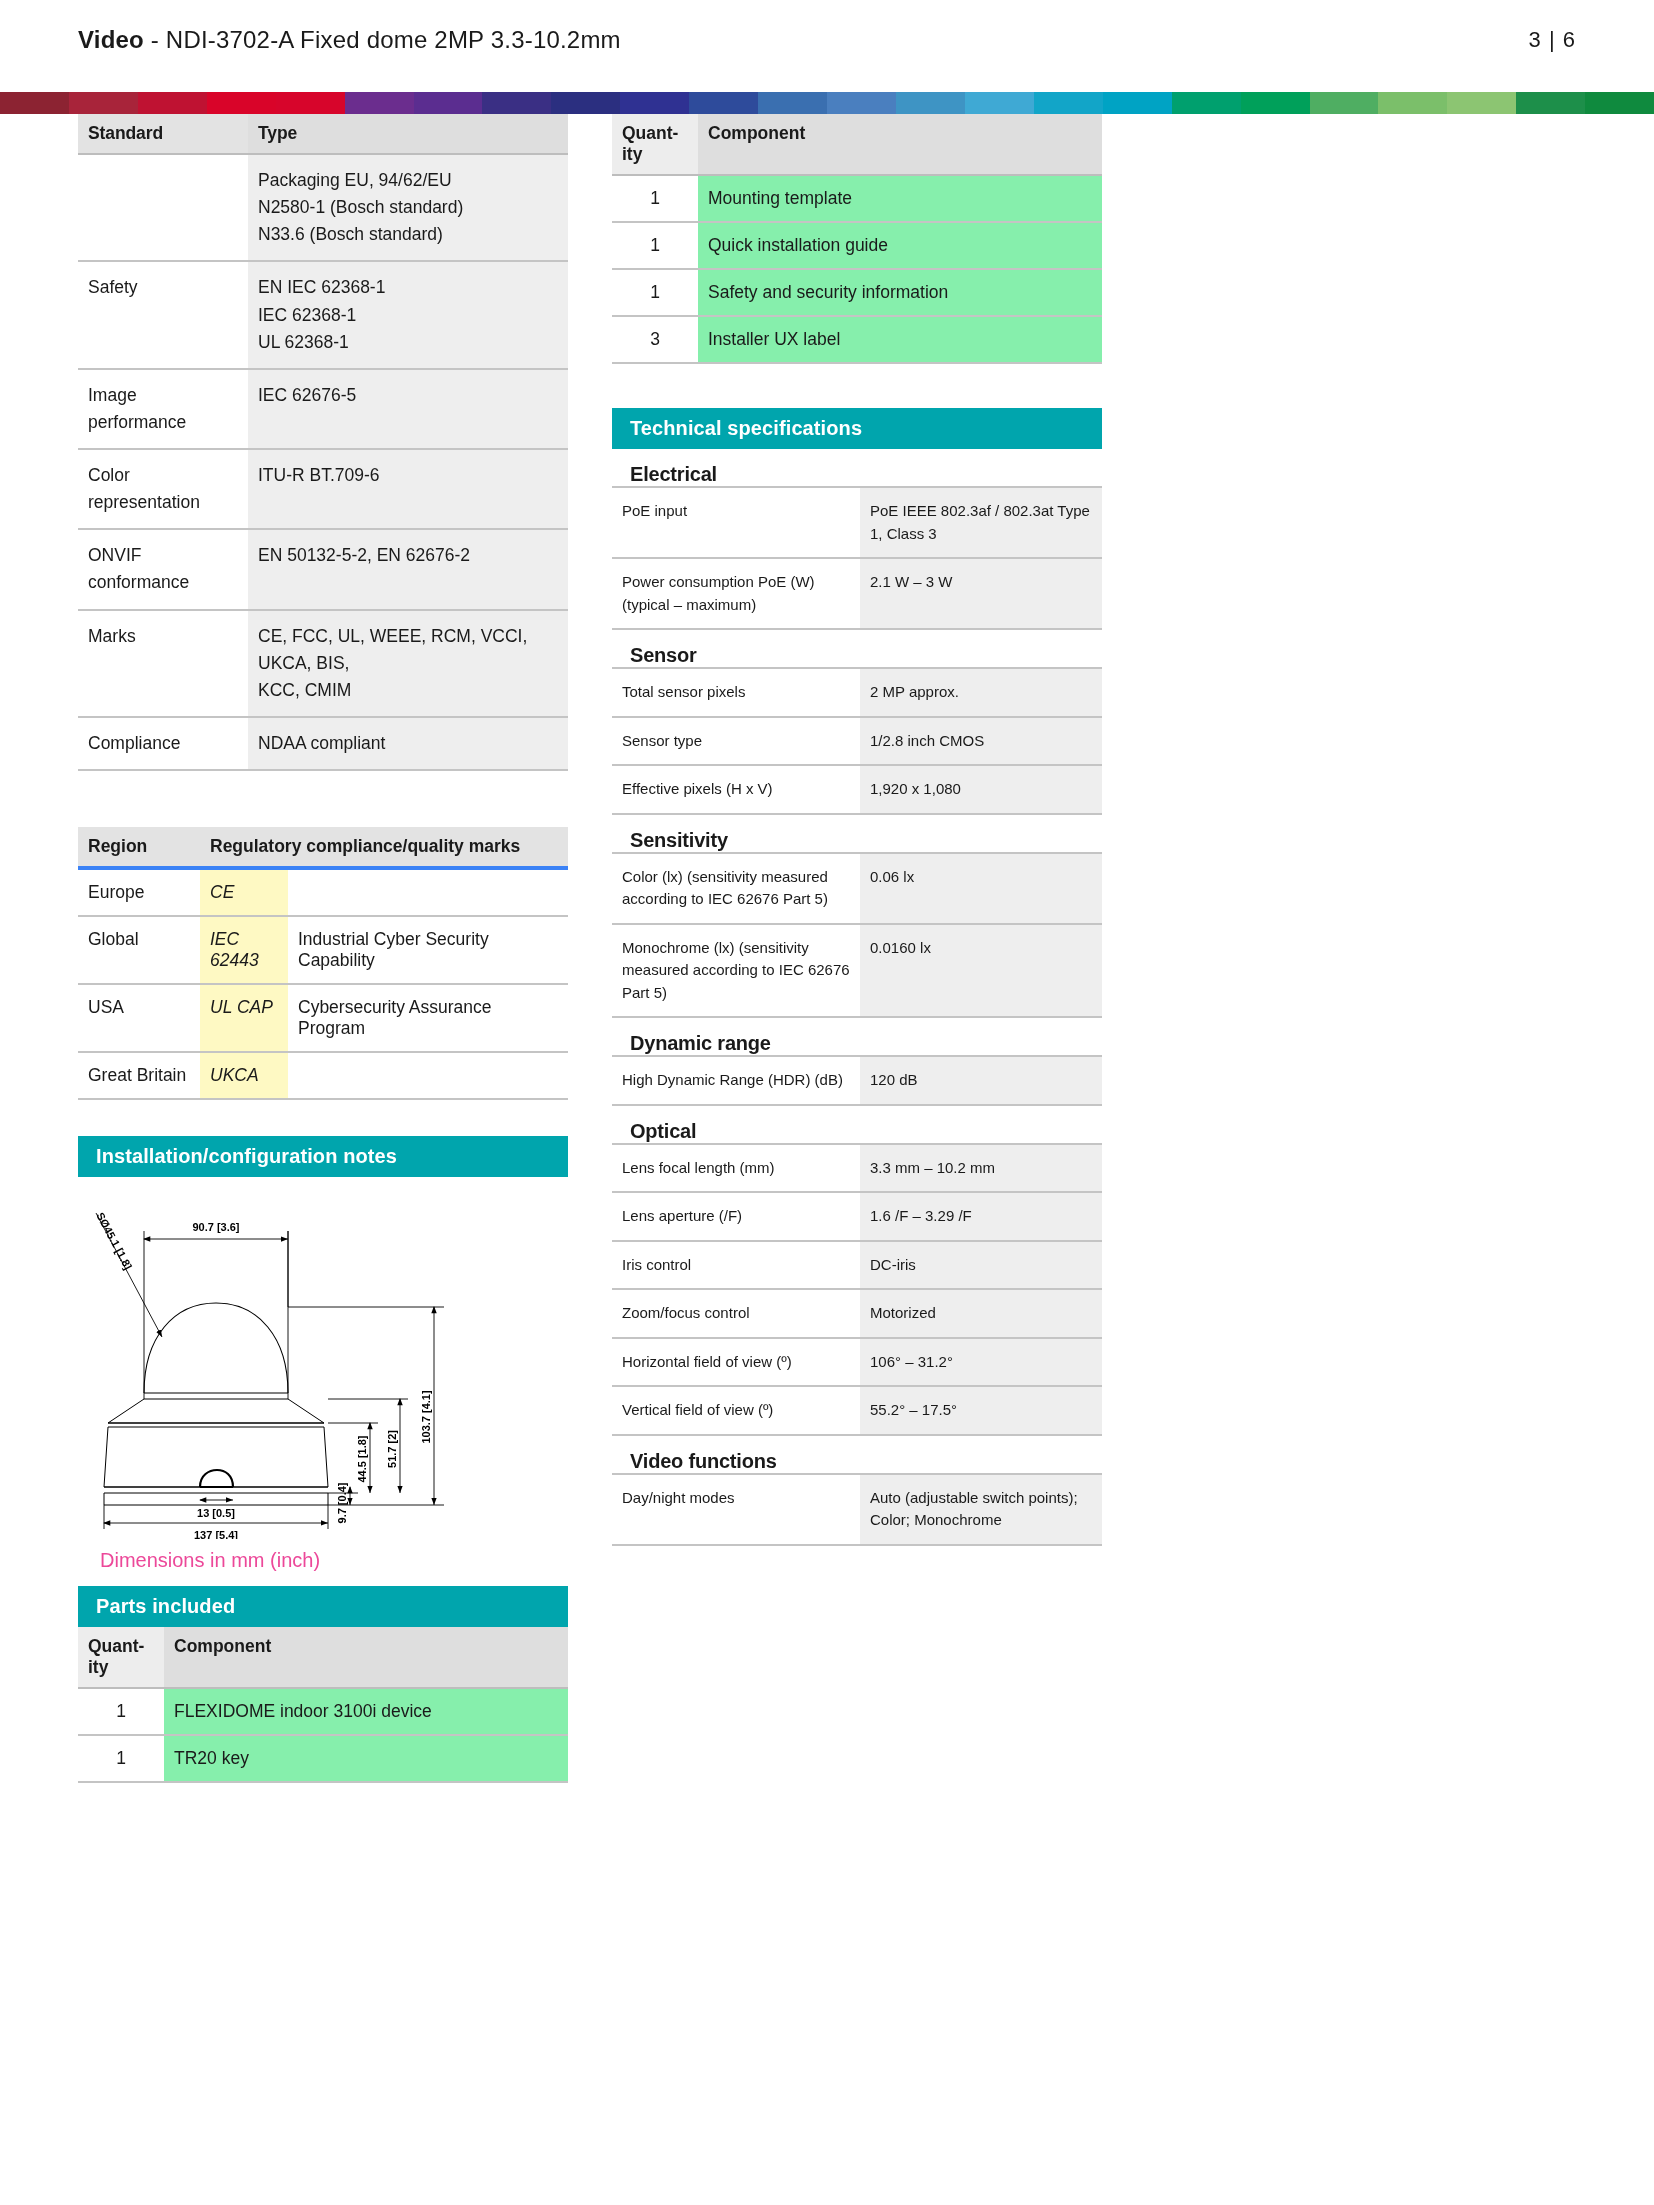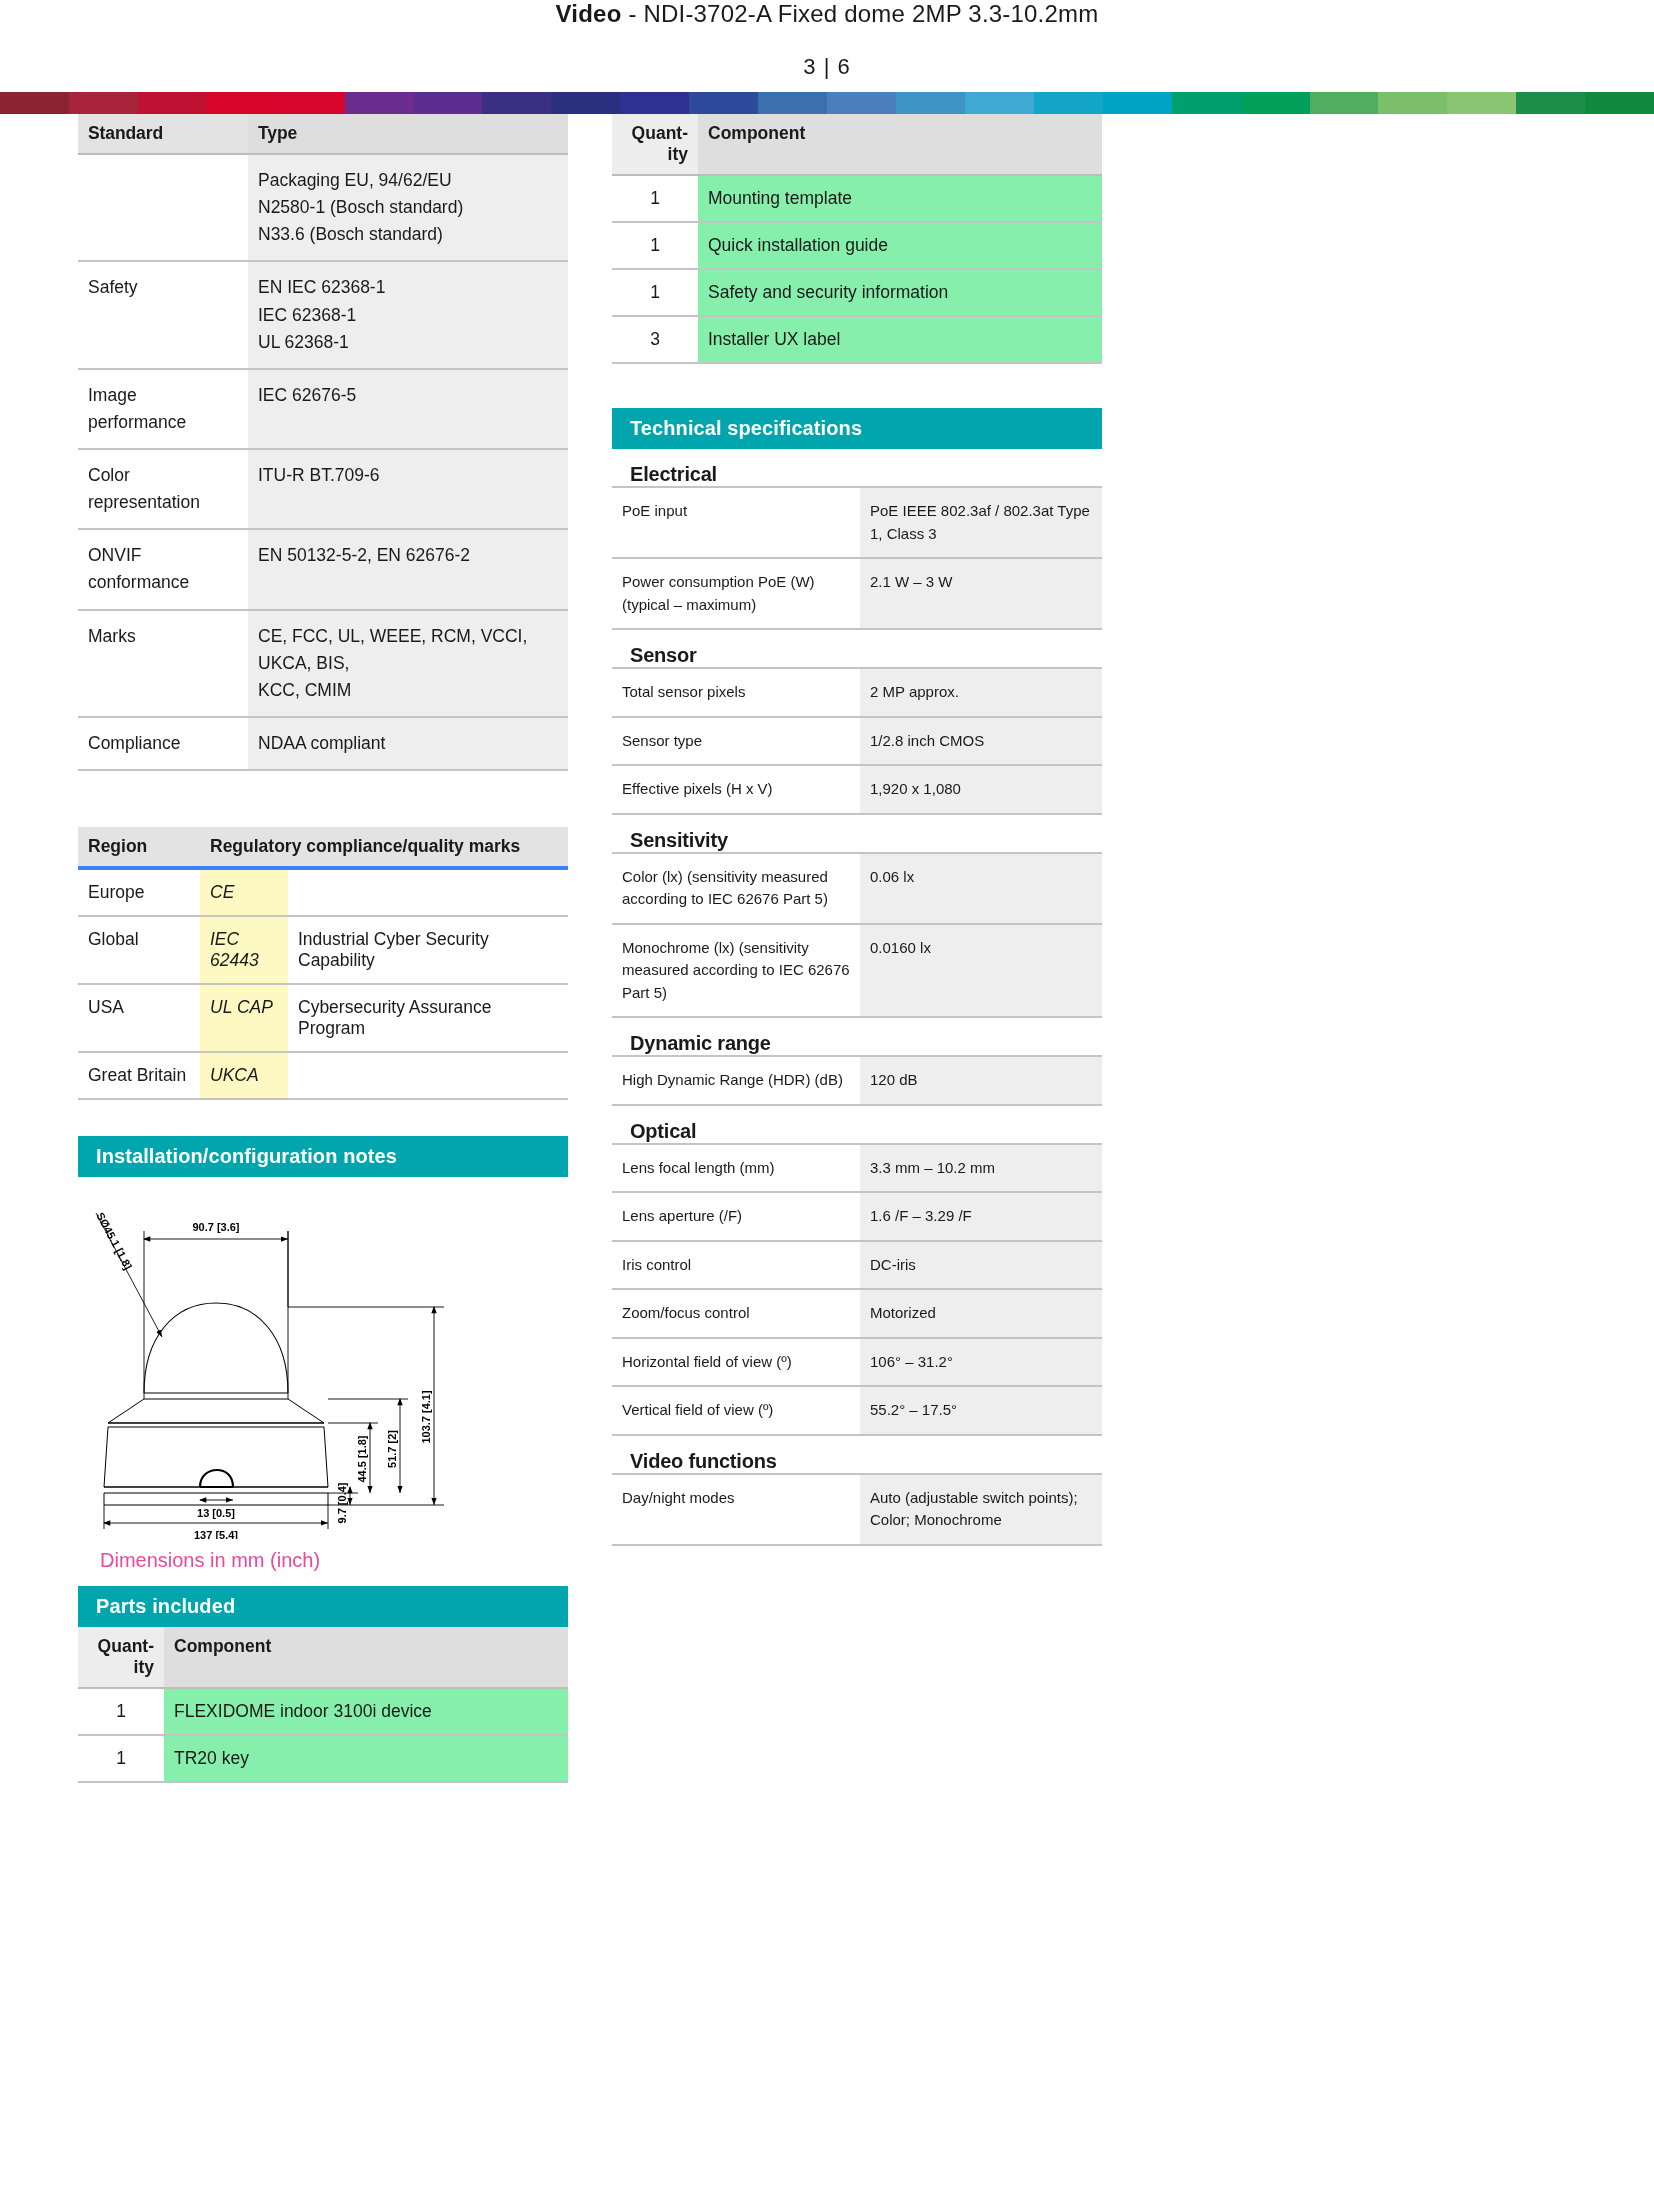--- a/index.html
+++ b/index.html
@@ -14,21 +14,20 @@
     overflow: hidden;
   }
 
   
   .page-header {
     height: 80px;
     padding: 0 78px;
     display: flex;
     align-items: center;
     justify-content: space-between;
-    flex-direction: column;
   }
   .doc-title {
     font-size: 24px;
     letter-spacing: 0.2px;
     white-space: nowrap;
   }
   .doc-title b { font-weight: bold; }
   .page-number {
     font-size: 22px;
     letter-spacing: 1px;
@@ -140,21 +139,21 @@
 
   table.parts { width: 100%; border-collapse: collapse; font-size: 17.5px; }
   table.parts th {
     background: #dedede;
     font-weight: bold;
     text-align: left;
     padding: 9px 10px;
     vertical-align: top;
     border-bottom: 2px solid #bdbdbd;
   }
-  table.parts th.qty { text-align: right; width: 86px; background:#ededed; }
+  table.parts th.qty { text-align: left; width: 86px; background:#ededed; }
   table.parts td {
     padding: 12px 10px;
     border-bottom: 2px solid #c4c4c4;
     vertical-align: top;
   }
   table.parts td.qty { text-align: center; width: 86px; }
   table.parts td.comp { background: #86efac; }
 
   table.region { width: 100%; border-collapse: collapse; font-size: 17.5px; }
   table.region th {

